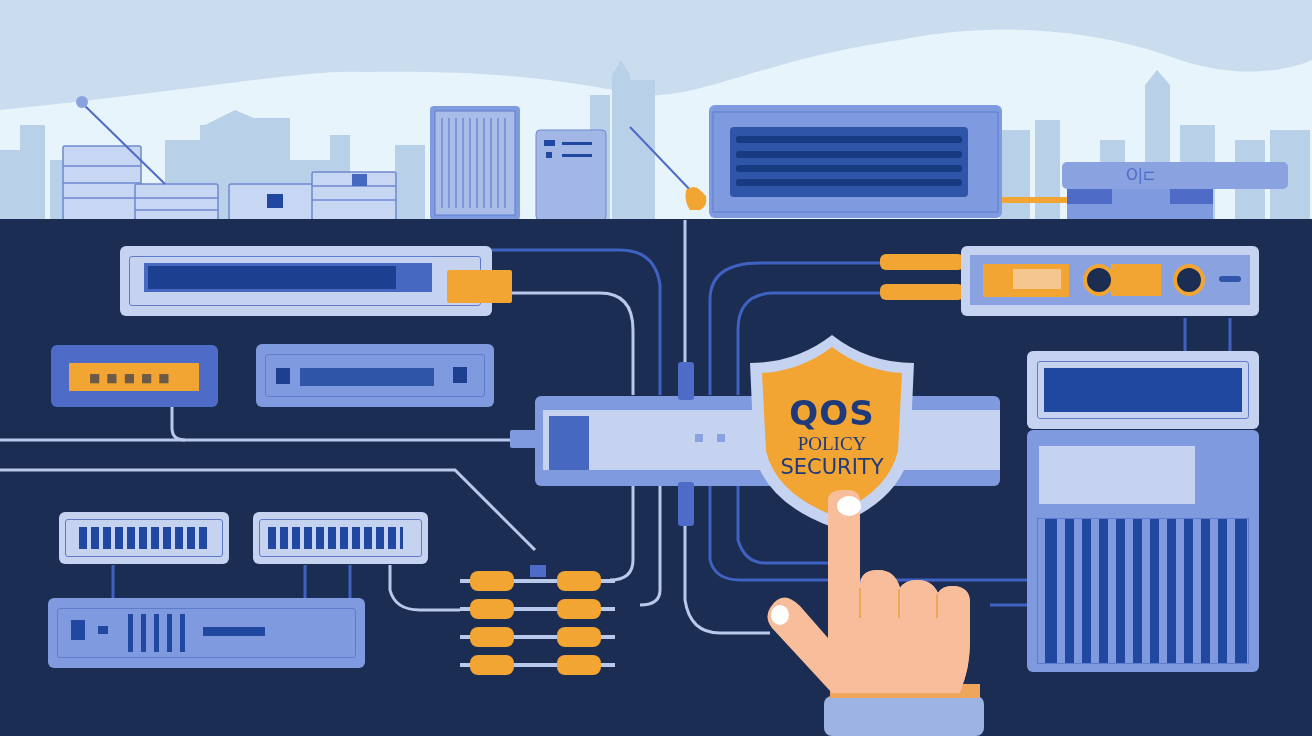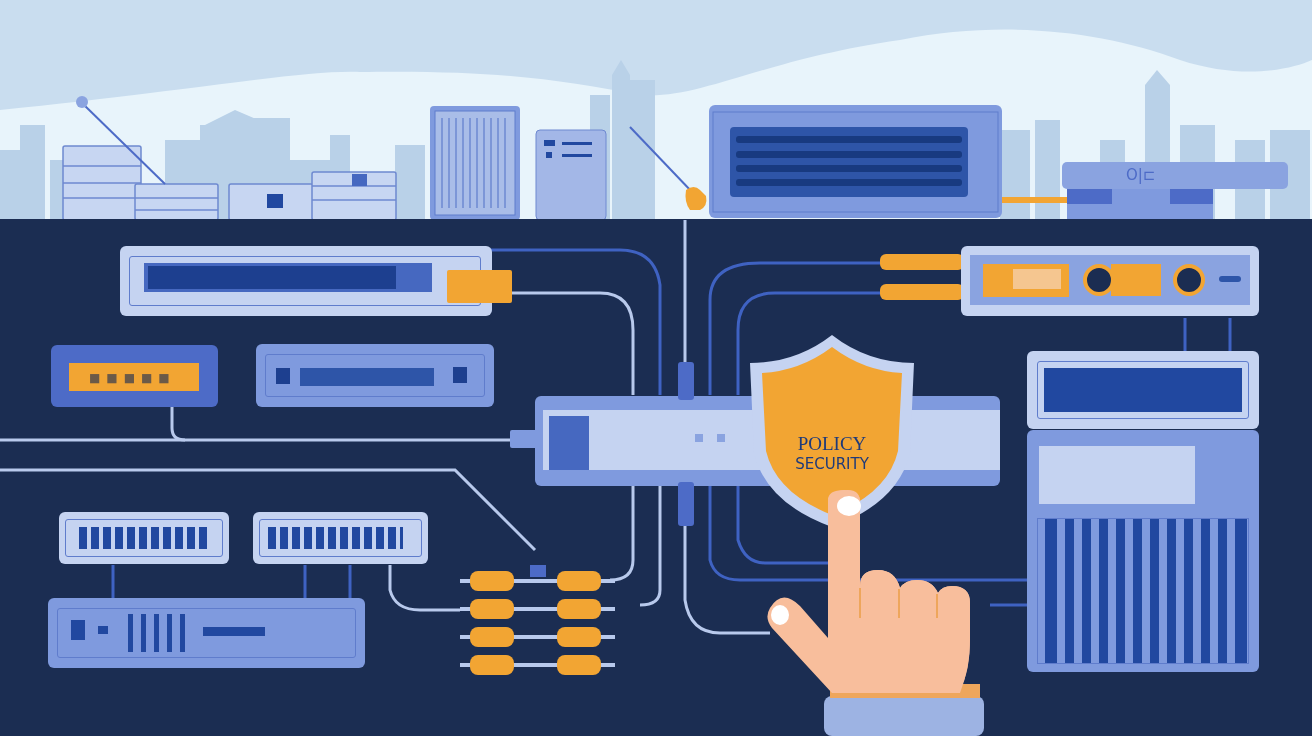--- a/index.html
+++ b/index.html
@@ -7,21 +7,21 @@
   .abs{position:absolute;}
   .sky{left:0;top:0;width:1312px;height:220px;background:#c9ddef;overflow:hidden;}
   .ground{left:0;top:219px;width:1312px;height:517px;background:#1b2d52;}
   .dev{position:absolute;box-sizing:border-box;border-radius:6px;}
   .light{background:#c5d3f1;}
   .mid{background:#7f9ade;}
   .inner{position:absolute;box-sizing:border-box;border:1.5px solid #5f7ccc;border-radius:3px;}
   .shield-text{position:absolute;left:0;width:100%;text-align:center;color:#1e3a7a;}
   .qos{top:60px;font-size:34px;font-weight:bold;letter-spacing:1px;}
   .policy{top:100px;font-size:19px;font-family:Liberation Serif, serif;}
-  .security{top:122px;font-size:15px;}
+  .security{top:122px;font-size:21px;}
 </style>
 </head>
 <body>
 
 <div class="abs sky">
   <svg width="1312" height="220" style="position:absolute;left:0;top:0">
     <path d="M0 110 C200 90 300 70 360 72 C500 70 560 80 640 95 C700 100 760 60 900 40 C1000 20 1100 30 1180 60 C1240 80 1290 70 1312 60 L1312 220 L0 220 Z" fill="#e8f4fb"></path>
     <g fill="#b9d1e8">
       <rect x="0" y="150" width="20" height="70"></rect>
         <rect x="20" y="125" width="25" height="95"></rect>
@@ -173,20 +173,21 @@
 </div>
 <div class="dev" style="left:510px;top:430px;width:30px;height:18px;background:#7f9ade;border-radius:2px;"></div>
 <div class="dev" style="left:678px;top:362px;width:16px;height:38px;background:#4d6bc7;border-radius:3px;"></div>
 <div class="dev" style="left:678px;top:482px;width:16px;height:44px;background:#4d6bc7;border-radius:3px;"></div>
 
 <div class="abs" style="left:748px;top:333px;width:168px;height:196px;">
   <svg width="168" height="196" style="position:absolute;left:0;top:0">
     <path d="M84 2 Q120 30 166 30 L162 120 Q150 170 84 194 Q18 170 6 120 L2 30 Q48 30 84 2 Z" fill="#c5d3f1"></path>
     <path d="M84 14 Q116 38 154 40 L150 118 Q140 160 84 182 Q28 160 18 118 L14 40 Q52 38 84 14 Z" fill="#f2a533"></path>
   </svg>
+  <div class="shield-text qos">QOS</div>
   <div class="shield-text policy">POLICY</div>
   <div class="shield-text security">SECURITY</div>
 </div>
 
 <div class="dev light" style="left:1027px;top:351px;width:232px;height:78px;">
   <div class="inner" style="left:10px;top:10px;width:212px;height:58px;"></div>
   <div class="abs" style="left:17px;top:17px;width:198px;height:44px;background:#2148a0;"></div>
 </div>
 <div class="dev mid" style="left:1027px;top:430px;width:232px;height:242px;">
   <div class="abs" style="left:12px;top:16px;width:156px;height:58px;background:#c5d3f1;"></div>

